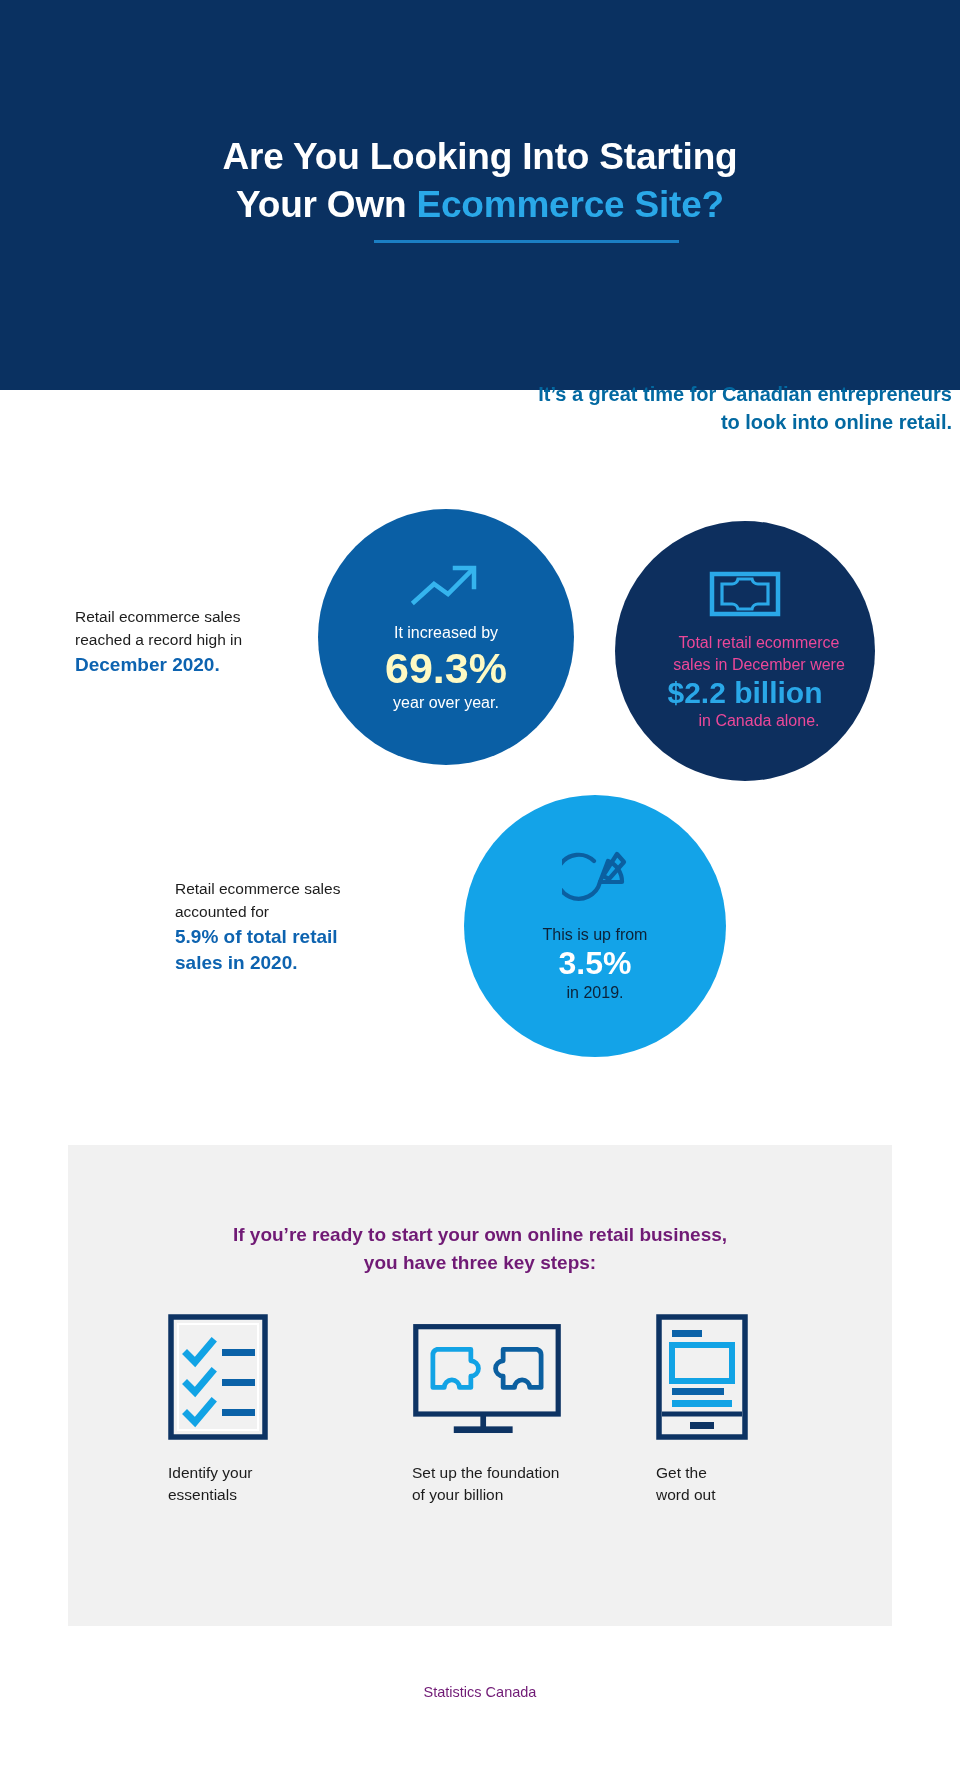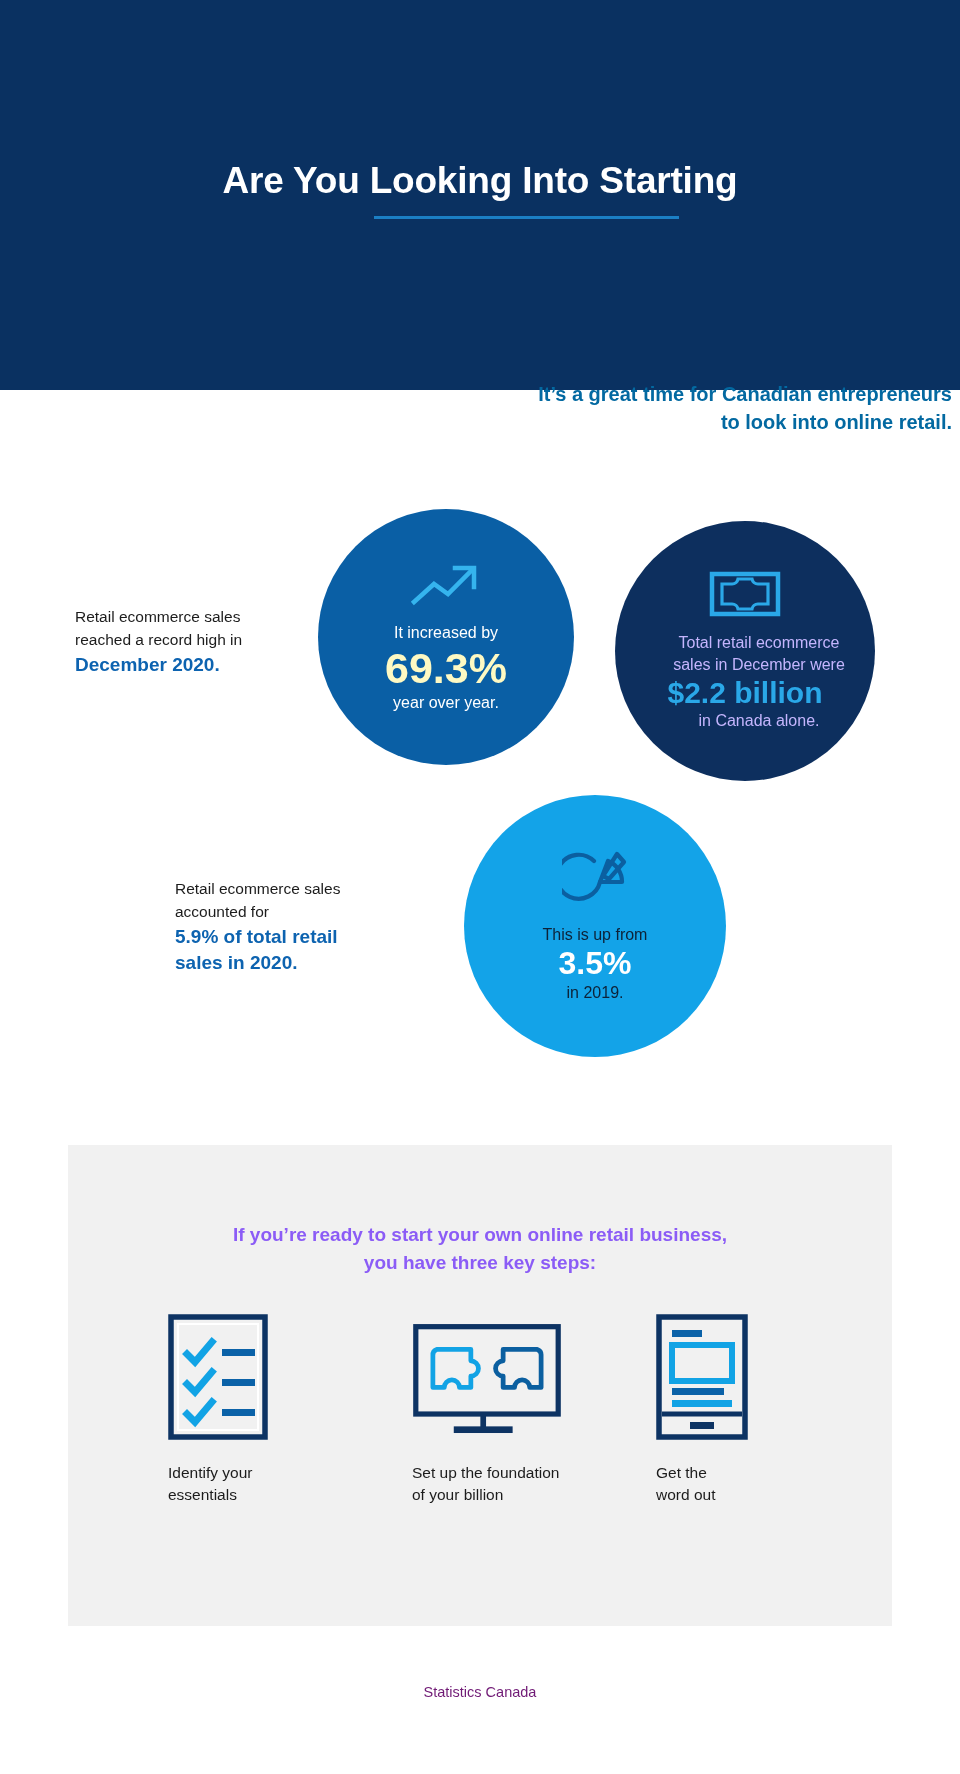--- a/index.html
+++ b/index.html
@@ -57,33 +57,33 @@
   .c1 { left: 318px; top: 509px; width: 256px; height: 256px; background: #0a5fa5; }
   .c2 { left: 615px; top: 521px; width: 260px; height: 260px; background: #0d2f5e; }
   .c3 { left: 464px; top: 795px; width: 262px; height: 262px; background: #13a3e8; }
 
   .circle .icon { margin-bottom: 14px; line-height: 0; }
   .circle .lead, .circle .trail { font-size: 16px; line-height: 1.38; }
   .circle .big { font-weight: 700; line-height: 1.12; }
 
   .c1 .lead, .c1 .trail { color: #ffffff; }
   .c1 .big { color: #fef9c3; font-size: 43px; }
-  .c2 .lead, .c2 .trail { color: #c4b5fd; margin-left: 28px; }
+  .c2 .lead, .c2 .trail { color: #ec4899; margin-left: 28px; }
   .c2 .big { color: #2aa8e8; font-size: 30px; }
   .c3 .lead, .c3 .trail { color: #0d2238; }
   .c3 .big { color: #ffffff; font-size: 32px; }
 
   
   .panel {
     position: absolute; left: 68px; top: 1145px;
     width: 824px; height: 481px; background: #f1f1f1;
   }
   .panel-heading {
     position: absolute; left: 0; top: 76px; width: 824px;
-    text-align: center; color: #8b5cf6;
+    text-align: center; color: #701a75;
     font-size: 19px; font-weight: 700; line-height: 1.45;
   }
   .steps {
     position: absolute; left: 100px; top: 165px; width: 640px;
     display: flex; justify-content: flex-start; gap: 94px;
   }
   .step { width: 150px; }
   .step .step-icon { height: 130px; display: flex; align-items: flex-end; }
   .step .step-label {
     margin-top: 22px; font-size: 15.5px; color: #1c1c1c; line-height: 1.45;
@@ -100,20 +100,23 @@
 </style>
 </head>
 <body>
 
 <div class="page">
 
   <div class="header">
     <div class="header-inner">
       <div class="header-title">
         <div>Are You Looking Into Starting</div>
+        <div>
+          <span>Your Own </span><span class="accent">Ecommerce Site?</span>
+        </div>
       </div>
       <div class="title-underline"></div>
     </div>
   </div>
 
   <div class="subtitle">
     <div>It’s a great time for Canadian entrepreneurs</div>
     <div>to look into online retail.</div>
   </div>
 

